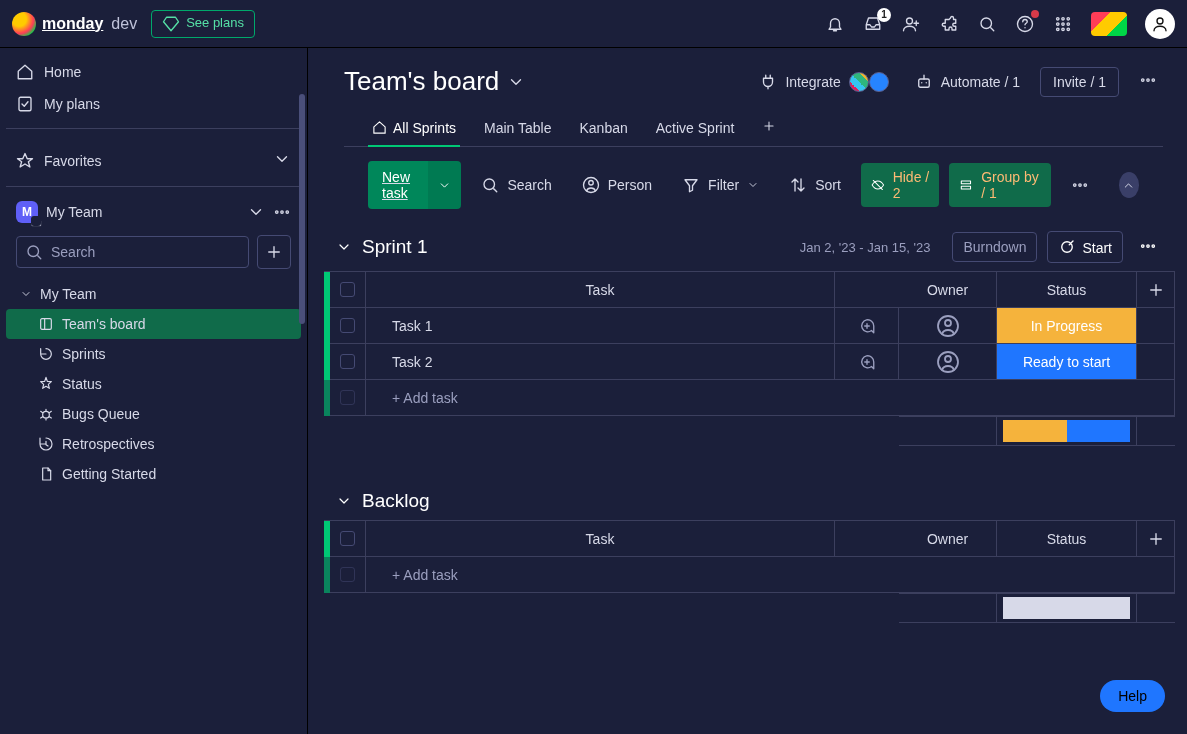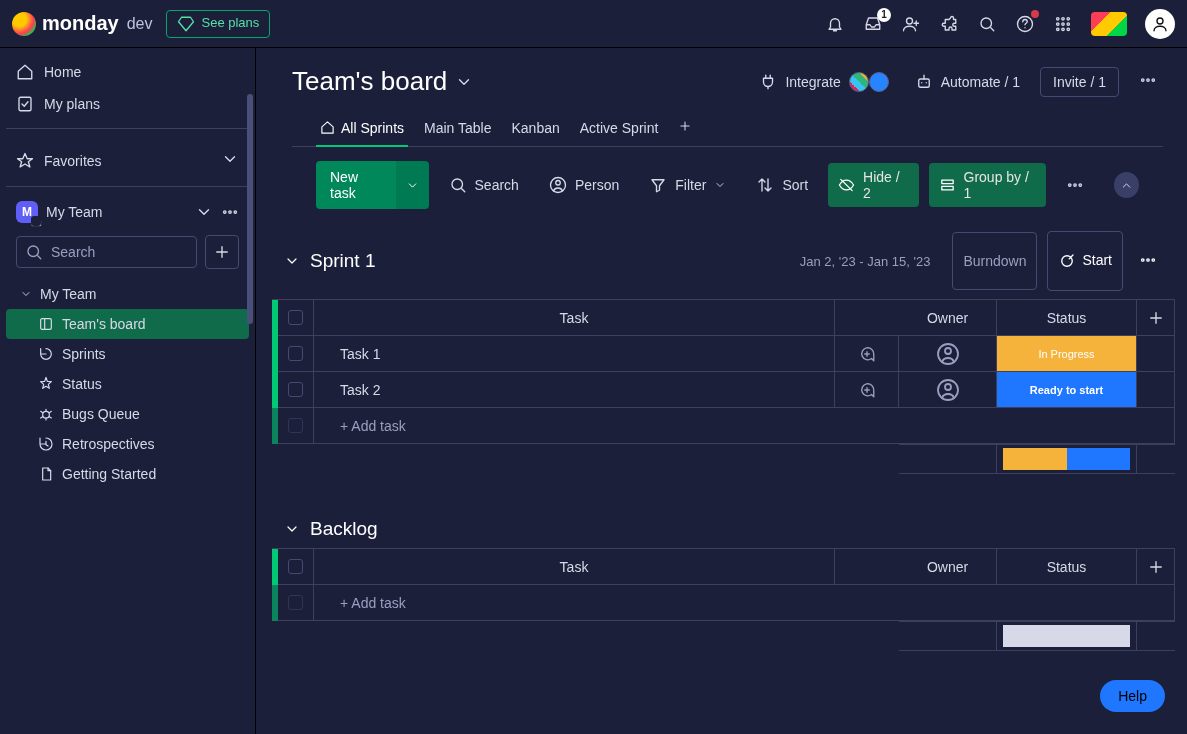--- a/index.html
+++ b/index.html
@@ -44,21 +44,21 @@
     padding:0 12px;
     border-bottom:1px solid #000;
     background:var(--bg-top);
   }
   .logo-wrap{display:flex;align-items:center;gap:6px;font-weight:600;}
   .monday-logo{
     width:24px;height:24px;border-radius:50%;
     background:radial-gradient(circle at 30% 30%,#ffcb00 0 30%,#ff3d57 60%,#00d647 80%);
     position:relative;
   }
-  .logo-text{font-size:20px;color:var(--white);font-weight:700;}
+  .logo-text{font-size:16px;color:var(--white);font-weight:700;text-decoration:underline;}
   .logo-sub{font-size:16px;color:#bfc2d9;font-weight:400;margin-left:2px;}
   .see-plans{
     display:flex;align-items:flex-start;gap:6px;
     border:1px solid #00a86b;color:#55e0a6;
     border-radius:4px;padding:4px 10px;margin-left:14px;font-size:13px;
     cursor:pointer;
   }
   .top-spacer{flex:1;}
   .top-icons{display:flex;align-items:center;gap:18px;}
   .top-icon{width:20px;height:20px;color:var(--text);position:relative;cursor:pointer;display:flex;align-items:center;justify-content:center;}
@@ -78,21 +78,21 @@
     width:30px;height:30px;border-radius:50%;background:var(--white);
     display:flex;align-items:center;justify-content:center;color:#111;
     cursor:pointer;
   }
 
   
   .body{flex:1;display:flex;overflow:hidden;}
 
   
   .sidebar{
-    width:256px;background:var(--bg-sidebar);
+    width:308px;background:var(--bg-sidebar);
     display:flex;flex-direction:column;
     padding:8px 6px 8px 6px;
     border-right:1px solid #000;
     position:relative;
   }
   .sb-scroll{position:absolute;right:0;top:46px;bottom:8px;width:8px;}
   .sb-scroll-thumb{background:#4a4f7a;border-radius:4px;height:230px;width:6px;}
 
   .nav-item{
     display:flex;align-items:center;gap:10px;
@@ -151,49 +151,49 @@
   }
   .int-badge{
     width:20px;height:20px;border-radius:50%;display:inline-block;
     border:1px solid #5a5f8e;
   }
   .int-slack{background:linear-gradient(45deg,#e01e5a 0 25%,#36c5f0 25% 50%,#2eb67d 50% 75%,#ecb22e 75% 100%);}
   .int-jira{background:#2684ff;}
   .invite-btn{border:1px solid var(--border-light);border-radius:4px;padding:6px 12px;cursor:pointer;}
   .dots-btn{padding:4px 6px;cursor:pointer;}
 
-  .tabs{display:flex;align-items:center;gap:12px;padding:0 24px;margin-top:12px;border-bottom:1px solid var(--border);}
+  .tabs{display:flex;align-items:center;gap:20px;padding:0 24px;margin-top:12px;border-bottom:1px solid var(--border);}
   .tab{display:flex;align-items:center;gap:6px;padding:10px 4px;color:var(--text);cursor:pointer;position:relative;}
   .tab.active{color:var(--white);}
   .tab.active::after{content:"";position:absolute;left:0;right:0;bottom:-1px;height:2px;background:var(--bright-green);}
   .tab-add{padding:10px 4px;color:var(--text);cursor:pointer;}
 
   .toolbar{display:flex;align-items:center;gap:10px;padding:14px 24px;}
   .new-task{
-    display:flex;align-items:stretch;border-radius:4px;overflow:hidden;cursor:pointer;
+    display:flex;align-items:stretch;border-radius:4px;overflow:hidden;cursor:pointer;text-decoration:underline;
   }
   .new-task .nt-main{background:#00875a;color:#fff;padding:8px 14px;}
   .new-task .nt-caret{background:#007a52;color:#fff;padding:8px 10px;display:flex;align-items:center;}
   .tb-btn{display:flex;align-items:center;gap:8px;padding:6px 10px;border-radius:4px;color:var(--text);cursor:pointer;}
-  .tb-btn.dark{background:var(--accent-green-dark);color:#e5e5e5;}
+  .tb-btn.dark{background:var(--accent-green-dark);color:#fdba74;}
   .toolbar .spacer{flex:1;}
   .collapse-btn{
     width:26px;height:26px;border-radius:50%;background:#3a3f68;display:flex;align-items:center;justify-content:center;cursor:pointer;
   }
 
   
   .groups{padding:0 12px 40px 4px;overflow:auto;flex:1;}
   .group{margin-bottom:36px;}
   .group-header{
     display:flex;align-items:center;gap:10px;padding:8px 12px;color:var(--white);
   }
   .group-title{font-size:19px;font-weight:500;}
   .gh-spacer{flex:1;}
   .gh-date{color:var(--text-dim);font-size:13px;margin-right:12px;}
-  .gh-btn{border:1px solid var(--border-light);border-radius:4px;padding:20px 10px;display:flex;align-items:flex-start;gap:6px;cursor:pointer;}
+  .gh-btn{border:1px solid var(--border-light);border-radius:4px;padding:6px 10px;display:flex;align-items:flex-end;gap:6px;cursor:pointer;}
   .gh-btn.ghost{color:var(--text-dim);}
   .gh-dots{padding:4px 6px;cursor:pointer;}
 
   .grid{
     display:grid;
     grid-template-columns:6px 36px 1fr 64px 98px 140px 38px;
     border-top:1px solid var(--cell-border);
   }
   .col-stripe{background:var(--bright-green);}
   .hdr-cell,.cell,.add-cell,.sum-cell{
@@ -201,23 +201,23 @@
     border-bottom:1px solid var(--cell-border);
     display:flex;align-items:center;justify-content:center;
     min-height:36px;
     color:var(--text);
   }
   .hdr-cell{background:transparent;color:var(--text);}
   .cell.name{justify-content:flex-start;padding-left:26px;}
   .add-cell{justify-content:flex-start;padding-left:26px;color:var(--text-dim);}
   .cell.owner svg{color:var(--text-dim);}
   .cell.bubble{color:var(--text-dim);}
-  .cell.status{color:#fff;font-size:11px;border-right:1px solid var(--cell-border);}
+  .cell.status{color:#fff;font-size:14px;border-right:1px solid var(--cell-border);}
   .status-in-progress{background:var(--in-progress);color:#1d1d1d;}
-  .status-ready{background:var(--ready);font-weight:bold;}
+  .status-ready{background:var(--ready);}
   .checkbox{
     width:15px;height:15px;border:1px solid var(--border-light);border-radius:3px;cursor:pointer;
   }
   .sum-row{
     display:grid;
     grid-template-columns:6px 36px 1fr 64px 98px 140px 38px;
   }
   .sum-cell{border:1px solid var(--cell-border);border-left:none;color:var(--text);min-height:30px;}
   .sum-cell.empty{background:transparent;border:none;}
   .status-sum{display:flex;width:100%;height:22px;margin:auto 6px;}

